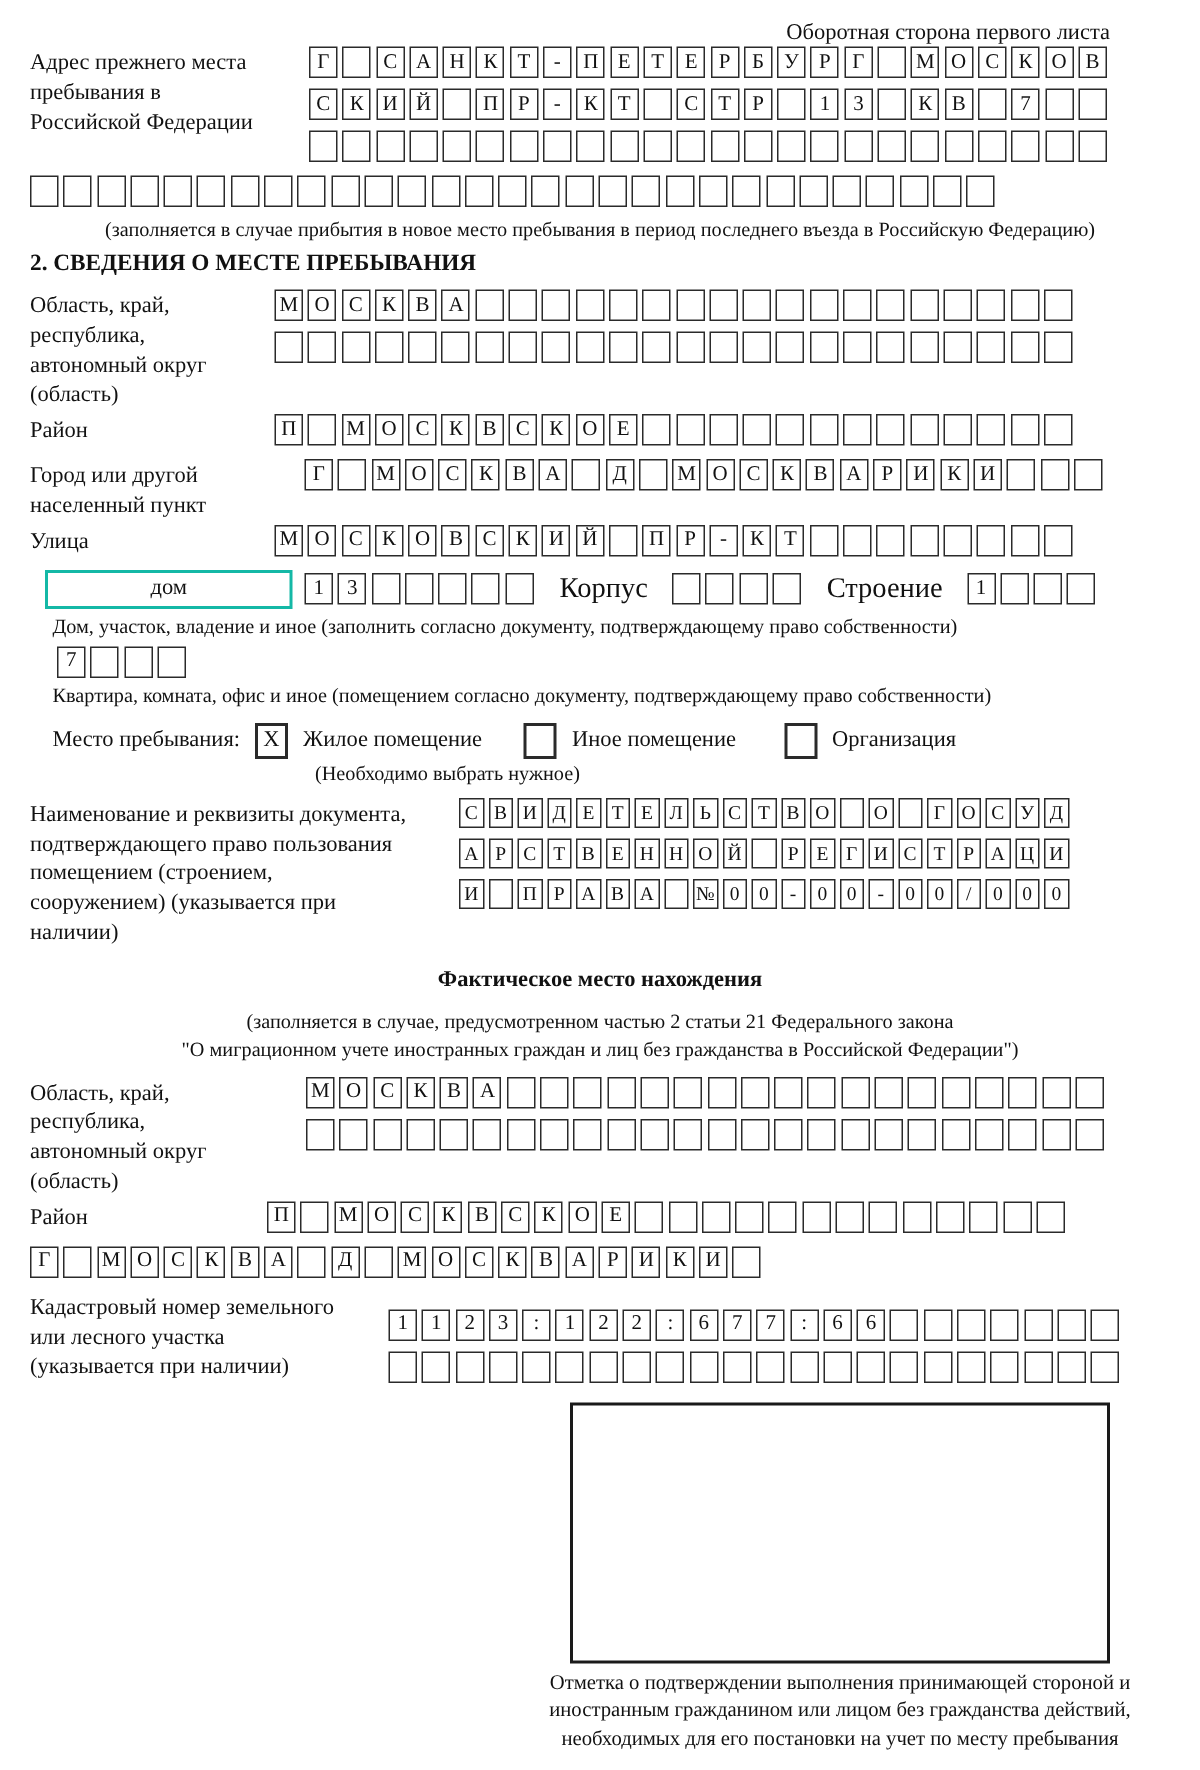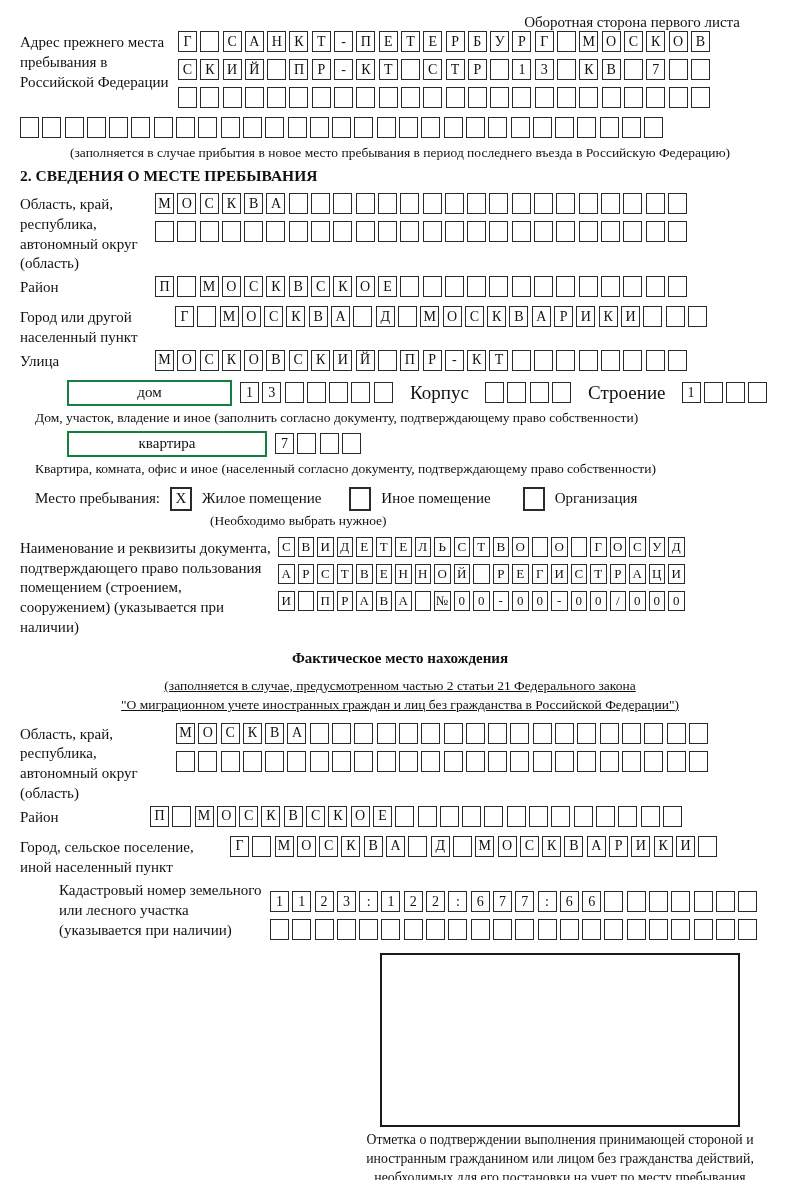--- a/index.html
+++ b/index.html
@@ -2,53 +2,53 @@
 <html lang="ru"><head>
 <meta charset="utf-8">
 <style>
   * { margin:0; padding:0; box-sizing:border-box; }
   html,body { background:#ffffff; }
   body { font-family:"Liberation Serif","DejaVu Serif",serif; color:#111; }
   .page { width:800px; min-height:1180px; margin:0 auto; background:#fff; padding:14px 20px 10px 20px; }
 
   .hdr { text-align:right; font-size:15px; padding-right:40px; }
 
-  .fieldrow { display:flex; align-items:flex-start; margin-bottom:2px; }
+  .fieldrow { display:flex; align-items:flex-start; margin-bottom:2px;gap:28px; }
   .flabel { flex-shrink:0; font-size:15px; line-height:1.32; padding-top:2px; padding-right:6px; }
 
   .boxcol { display:flex; flex-direction:column; }
   .boxrow { display:flex; flex-wrap:nowrap; margin-bottom:7px; }
   .cell {
     display:inline-flex; align-items:center; justify-content:center;
     width:19px; height:21px; border:1.8px solid #2a2a2a; margin-right:3.3px;
     font-size:14px; line-height:1; flex-shrink:0; background:#fff;
   }
   .sm .cell { width:16.5px; height:20px; margin-right:3px; font-size:13px; }
 
   .note { font-size:13.5px; text-align:center; margin:2px 0 4px 0; }
   .note-left { font-size:13.5px; text-align:left; margin:0 0 5px 15px; }
   .sec-title { font-size:15.5px; font-weight:bold; text-align:left; margin:6px 0 8px 0; }
 
   .houserow { display:flex; align-items:center; margin:2px 0 4px 10px; }
   .rectfield {
-    border:2px solid #15803d; height:26px; display:flex; align-items:center; justify-content:center;
-    font-size:15px; background:#fff; flex-shrink:0;margin-left:37px;
+    border:2px solid #14b8a6; height:26px; display:flex; align-items:center; justify-content:center;
+    font-size:15px; background:#fff; flex-shrink:0;
   }
   .inline-lbl { font-size:19px; padding:0 8px 0 14px; white-space:nowrap; }
   .houserow .boxrow { margin-bottom:0; margin-left:8px; }
 
   .stayrow { display:flex; align-items:center; margin:10px 0 2px 15px; font-size:15px; }
   .chkbox {
     width:22px; height:24px; border:2px solid #2a2a2a; display:inline-flex; align-items:center;
     justify-content:center; font-size:15px; margin:0 10px; flex-shrink:0; background:#fff;
   }
   .stay-note { font-size:13.5px; margin:2px 0 8px 0; text-align:left; padding-left:190px; }
 
   .fact-title { font-size:15px; font-weight:bold; text-align:center; margin:12px 0 10px 0; }
-  .fact-note { font-size:13.5px; text-align:center; line-height:1.4;text-decoration:underline; }
+  .fact-note { font-size:13.5px; text-align:center; line-height:1.4; }
   .fact-notes { margin-bottom:8px; }
 
   .stamp-wrap { width:430px; margin-left:auto; margin-right:5px; margin-top:6px; }
   .stamp-box { width:360px; height:174px; border:2px solid #1a1a1a; margin:0 auto; background:#fff; }
   .stamp-cap { font-size:13.8px; text-align:center; line-height:1.35; margin-top:4px; }
 
   .mt12 { margin-top:12px; }
 </style>
 </head>
 <body>
@@ -345,29 +345,28 @@
     <div class="boxrow">
         <span class="cell">1</span>
         <span class="cell"></span>
         <span class="cell"></span>
         <span class="cell"></span>
       </div>
   </div>
   <div class="note-left">Дом, участок, владение и иное (заполнить согласно документу, подтверждающему право собственности)</div>
 
   <div class="houserow">
-    <div class="rectfield" style="width:200px;">квартира</div>
     <div class="boxrow">
         <span class="cell">7</span>
         <span class="cell"></span>
         <span class="cell"></span>
         <span class="cell"></span>
       </div>
   </div>
-  <div class="note-left">Квартира, комната, офис и иное (населенный согласно документу, подтверждающему право собственности)</div>
+  <div class="note-left">Квартира, комната, офис и иное (помещением согласно документу, подтверждающему право собственности)</div>
 
   <div class="stayrow">
     <span>Место пребывания:</span>
     <span class="chkbox">X</span>
     <span>Жилое помещение</span>
     <span class="chkbox" style="margin-left:28px;"></span>
     <span>Иное помещение</span>
     <span class="chkbox" style="margin-left:32px;"></span>
     <span style="">Организация</span>
   </div>
@@ -536,21 +535,20 @@
         <span class="cell"></span>
         <span class="cell"></span>
         <span class="cell"></span>
         <span class="cell"></span>
         <span class="cell"></span>
         <span class="cell"></span>
       </div>
   </div>
 
   <div class="fieldrow">
-    <div class="flabel" style="width:210px;">Город, сельское поселение, иной населенный пункт</div>
     <div class="boxrow">
         <span class="cell">Г</span>
         <span class="cell"></span>
         <span class="cell">М</span>
         <span class="cell">О</span>
         <span class="cell">С</span>
         <span class="cell">К</span>
         <span class="cell">В</span>
         <span class="cell">А</span>
         <span class="cell"></span>
@@ -564,21 +562,21 @@
         <span class="cell">А</span>
         <span class="cell">Р</span>
         <span class="cell">И</span>
         <span class="cell">К</span>
         <span class="cell">И</span>
         <span class="cell"></span>
       </div>
   </div>
 
   <div class="fieldrow">
-    <div class="flabel" style="width:211px;margin-left:39px;">Кадастровый номер земельного или лесного участка (указывается при наличии)</div>
+    <div class="flabel" style="width:211px;">Кадастровый номер земельного или лесного участка (указывается при наличии)</div>
     <div class="boxcol mt12">
       <div class="boxrow">
           <span class="cell">1</span>
           <span class="cell">1</span>
           <span class="cell">2</span>
           <span class="cell">3</span>
           <span class="cell">:</span>
           <span class="cell">1</span>
           <span class="cell">2</span>
           <span class="cell">2</span>

